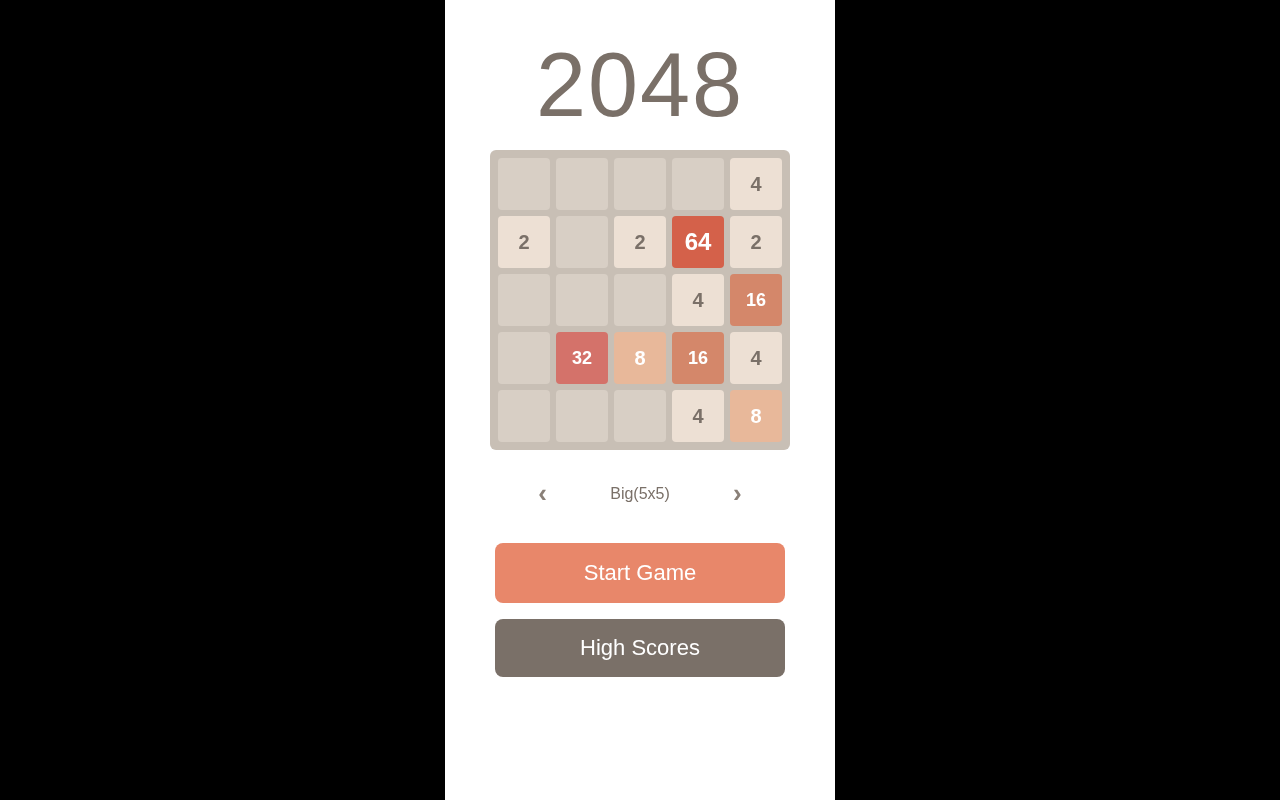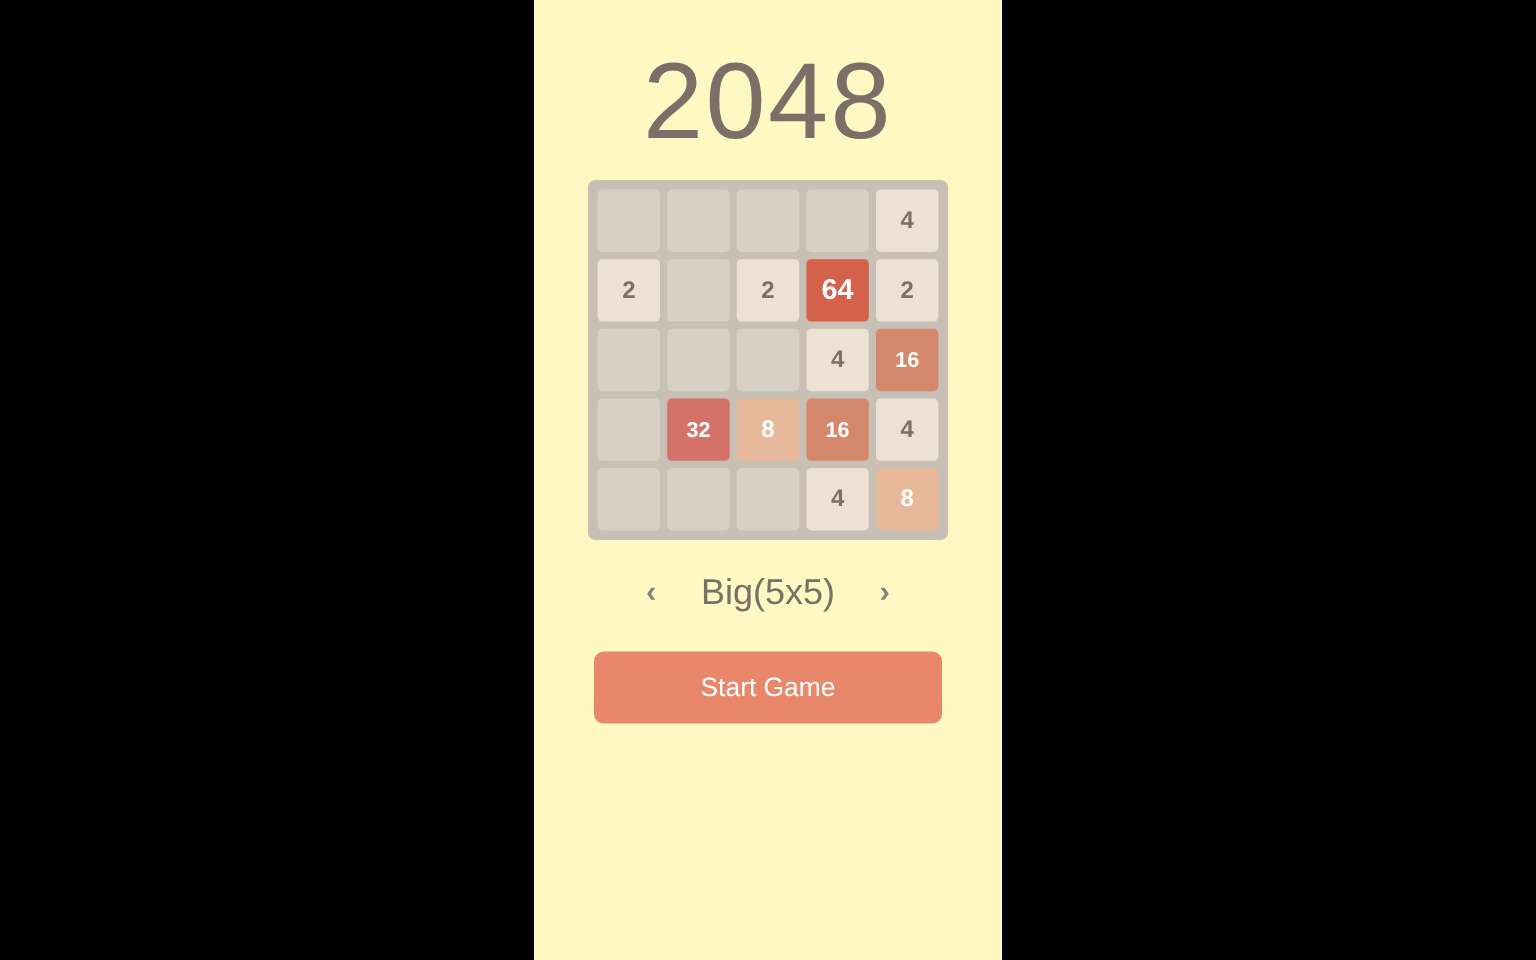--- a/index.html
+++ b/index.html
@@ -11,21 +11,21 @@
       display: flex;
       align-items: center;
       justify-content: center;
       font-family: 'Arial', sans-serif;
       overflow: hidden;
     }
 
     .app-container {
       width: 390px;
       height: 800px;
-      background: #fef9c3;
+      background: #ffffff;
       display: flex;
       flex-direction: column;
       align-items: center;
       padding: 40px 20px 30px;
     }
 
     .game-title {
       font-size: 90px;
       font-weight: 300;
       color: #7a7068;
@@ -79,21 +79,21 @@
       background: none;
       border: none;
       font-size: 26px;
       color: #8a8078;
       cursor: pointer;
       padding: 4px 8px;
       font-weight: bold;
     }
 
     .mode-label {
-      font-size: 30px;
+      font-size: 16px;
       color: #7a7068;
       font-weight: 400;
       min-width: 130px;
       text-align: center;
     }
 
     .btn-start {
       width: 290px;
       height: 60px;
       background: #e8876a;
@@ -156,14 +156,15 @@
   </div>
 
   <div class="mode-selector">
     <button class="arrow-btn">‹</button>
     <span class="mode-label">Big(5x5)</span>
     <button class="arrow-btn">›</button>
   </div>
 
   <button class="btn-start">Start Game</button>
 
+  <button class="btn-highscores">High Scores</button>
 
 </div>
 
 </body></html>

